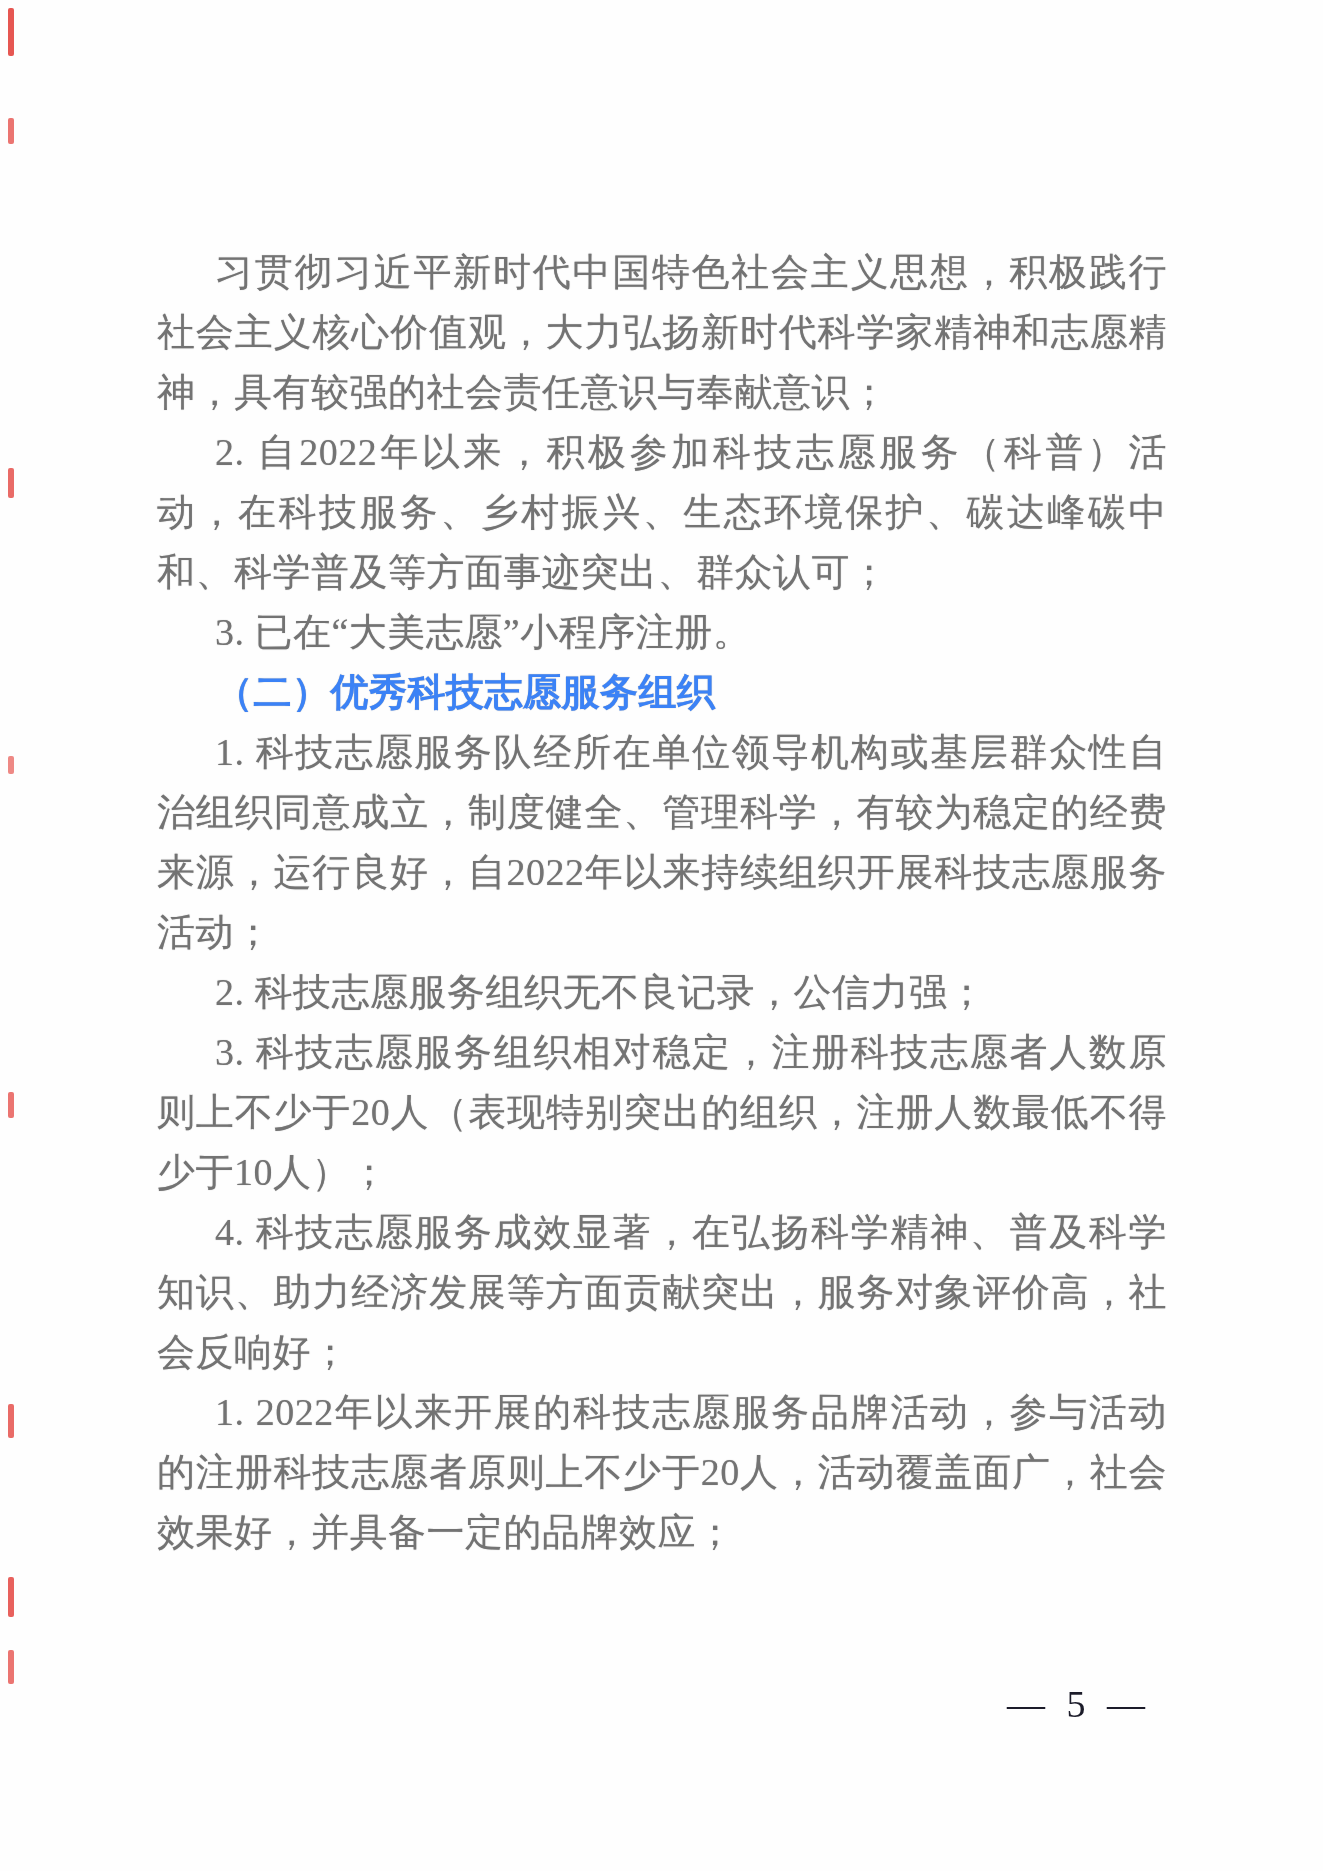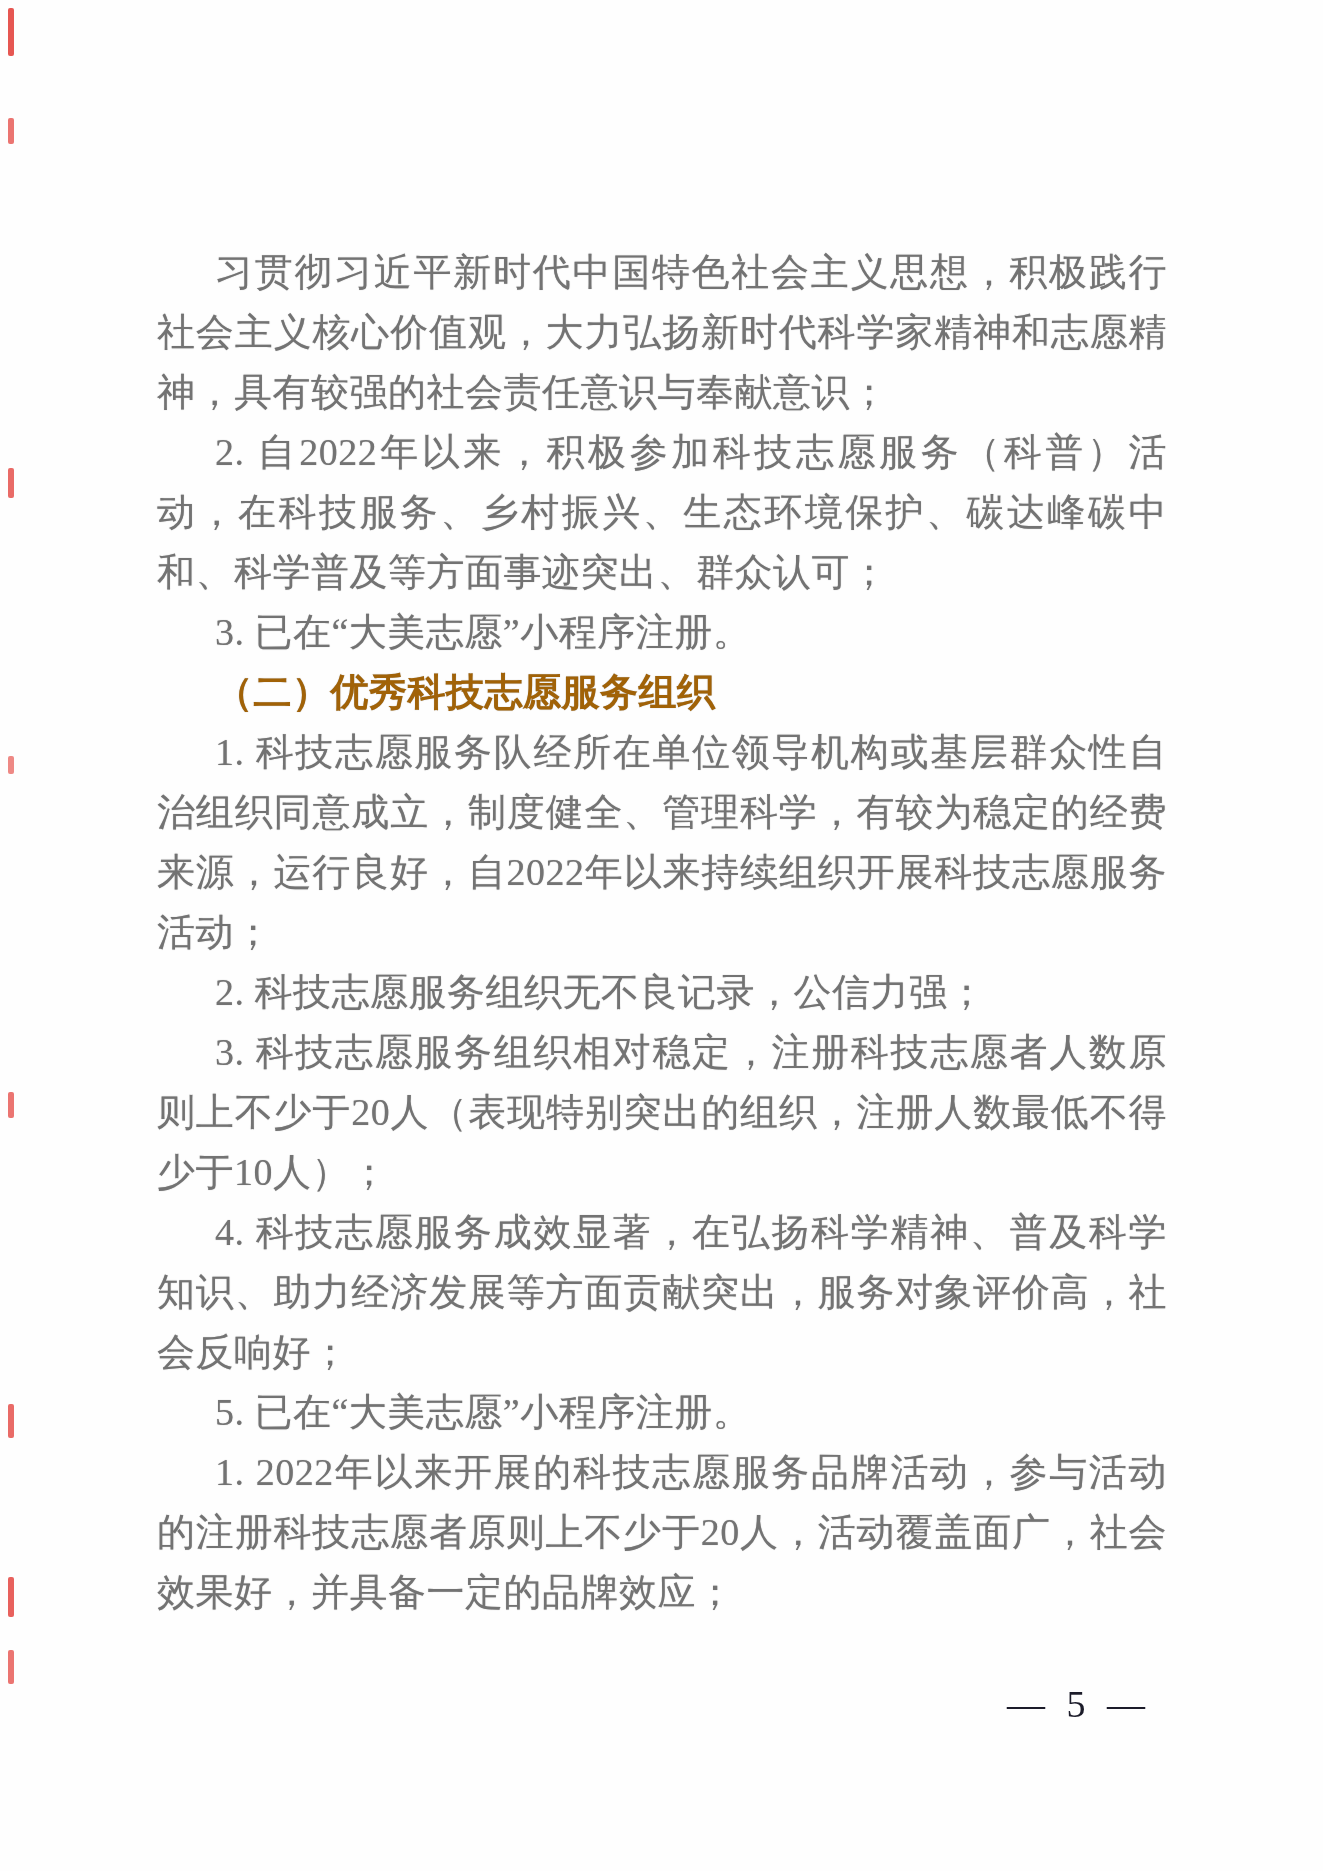--- a/index.html
+++ b/index.html
@@ -33,21 +33,21 @@
     color: #737373;
     text-align: justify;
     text-justify: inter-ideograph;
     letter-spacing: 0.5px;
     text-indent: 58px;
     text-shadow: 0 0 1px rgba(70,70,70,0.45);
     font-weight: 500;
   }
   .text-block p.subheading {
     font-weight: 600;
-    color: #a16207;
+    color: #3b82f6;
   }
   .page-number {
     position: absolute;
     top: 1682px;
     right: 172px;
     font-size: 38px;
     line-height: 44px;
     color: #1c1c2a;
     letter-spacing: 6px;
     white-space: nowrap;
@@ -85,19 +85,18 @@
 
   <div class="text-block" id="paragraphs">
       <p class="body">习贯彻习近平新时代中国特色社会主义思想，积极践行社会主义核心价值观，大力弘扬新时代科学家精神和志愿精神，具有较强的社会责任意识与奉献意识；</p>
       <p class="body">2. 自2022年以来，积极参加科技志愿服务（科普）活动，在科技服务、乡村振兴、生态环境保护、碳达峰碳中和、科学普及等方面事迹突出、群众认可；</p>
       <p class="body">3. 已在“大美志愿”小程序注册。</p>
       <p class="subheading">（二）优秀科技志愿服务组织</p>
       <p class="body">1. 科技志愿服务队经所在单位领导机构或基层群众性自治组织同意成立，制度健全、管理科学，有较为稳定的经费来源，运行良好，自2022年以来持续组织开展科技志愿服务活动；</p>
       <p class="body">2. 科技志愿服务组织无不良记录，公信力强；</p>
       <p class="body">3. 科技志愿服务组织相对稳定，注册科技志愿者人数原则上不少于20人（表现特别突出的组织，注册人数最低不得少于10人）；</p>
       <p class="body">4. 科技志愿服务成效显著，在弘扬科学精神、普及科学知识、助力经济发展等方面贡献突出，服务对象评价高，社会反响好；</p>
-      <p class="body">5. 已在“大美志愿”小程序注册。</p>
       <p class="body">1. 2022年以来开展的科技志愿服务品牌活动，参与活动的注册科技志愿者原则上不少于20人，活动覆盖面广，社会效果好，并具备一定的品牌效应；</p>
     </div>
 
   <div class="page-number">— 5 —</div>
 
 </div>
 
 </body></html>

